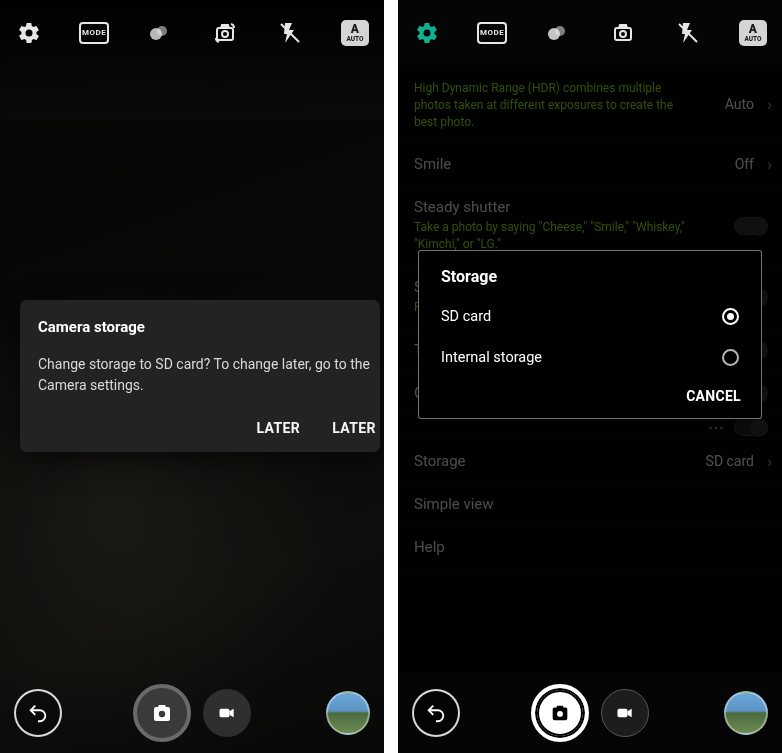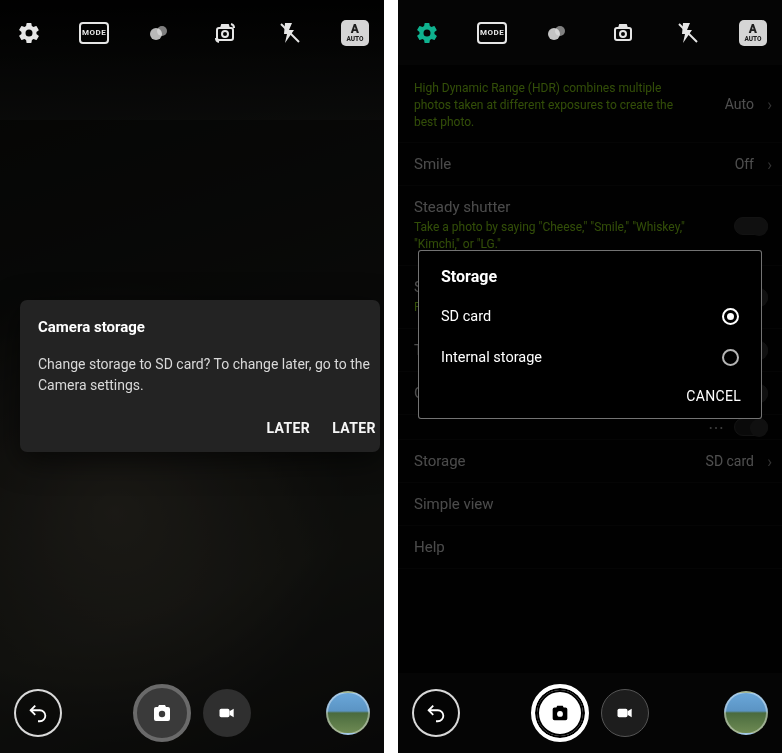--- a/index.html
+++ b/index.html
@@ -114,21 +114,21 @@
     left: 20px; right: 4px;
     top: 300px;
     background: #232323;
     border-radius: 7px;
     padding: 18px 2px 10px 18px;
     z-index: 5;
     box-shadow: 0 8px 30px rgba(0,0,0,0.6);
   }
   .dialog-left .title { color: #fff; font-size: 15px; font-weight: 700; margin-bottom: 18px; }
   .dialog-left .body { color: #d9d9d9; font-size: 14px; line-height: 1.5; margin-bottom: 20px; }
-  .dialog-left .actions { display: flex; justify-content: flex-end; gap: 22px; padding: 4px 2px 6px; }
+  .dialog-left .actions { display: flex; justify-content: flex-end; gap: 32px; padding: 4px 2px 6px; }
   .dialog-left .actions span { color: #f6f6f6; font-weight: 700; font-size: 14px; letter-spacing: 0.4px; }
 
   
   .phone-right .bg2 {
     position: absolute; inset: 0;
     background: #050505;
   }
   .settings-list {
     position: absolute; top: 65px; left: 0; right: 0; bottom: 80px;
     color: #b9b9b9;
@@ -182,21 +182,21 @@
   }
   .dialog-right .radio {
     width: 17px; height: 17px; border-radius: 50%; border: 2px solid #b5b5b5;
     position: relative;
   }
   .dialog-right .radio.sel { border-color: #fff; }
   .dialog-right .radio.sel::after {
     content:""; position:absolute; inset:3px; border-radius:50%; background:#fff;
   }
   .dialog-right .dactions { display:flex; justify-content:flex-end; padding: 10px 20px 6px; }
-  .dialog-right .dactions span { font-weight:400; font-size:14px; letter-spacing:0.3px;margin-left:27px; }
+  .dialog-right .dactions span { font-weight:700; font-size:14px; letter-spacing:0.3px;margin-left:27px; }
 
   .phone-right .topbar .icon.gear-active { color:#11c59e; }
 
   .phone-left .bottombar .back { margin-left: 14px; }
   .phone-left .bottombar .center { position:absolute; left:50%; transform:translateX(-50%); display:flex; align-items:center; gap:12px; }
   .phone-left .bottombar .gallery-wrap { margin-left:auto; margin-right:14px; }
 
   .phone-right .bottombar .back { margin-left: 14px; }
   .phone-right .bottombar .center { position:absolute; left:50%; transform:translateX(-50%); display:flex; align-items:center; gap:12px; }
   .phone-right .bottombar .gallery-wrap { margin-left:auto; margin-right:14px; }

